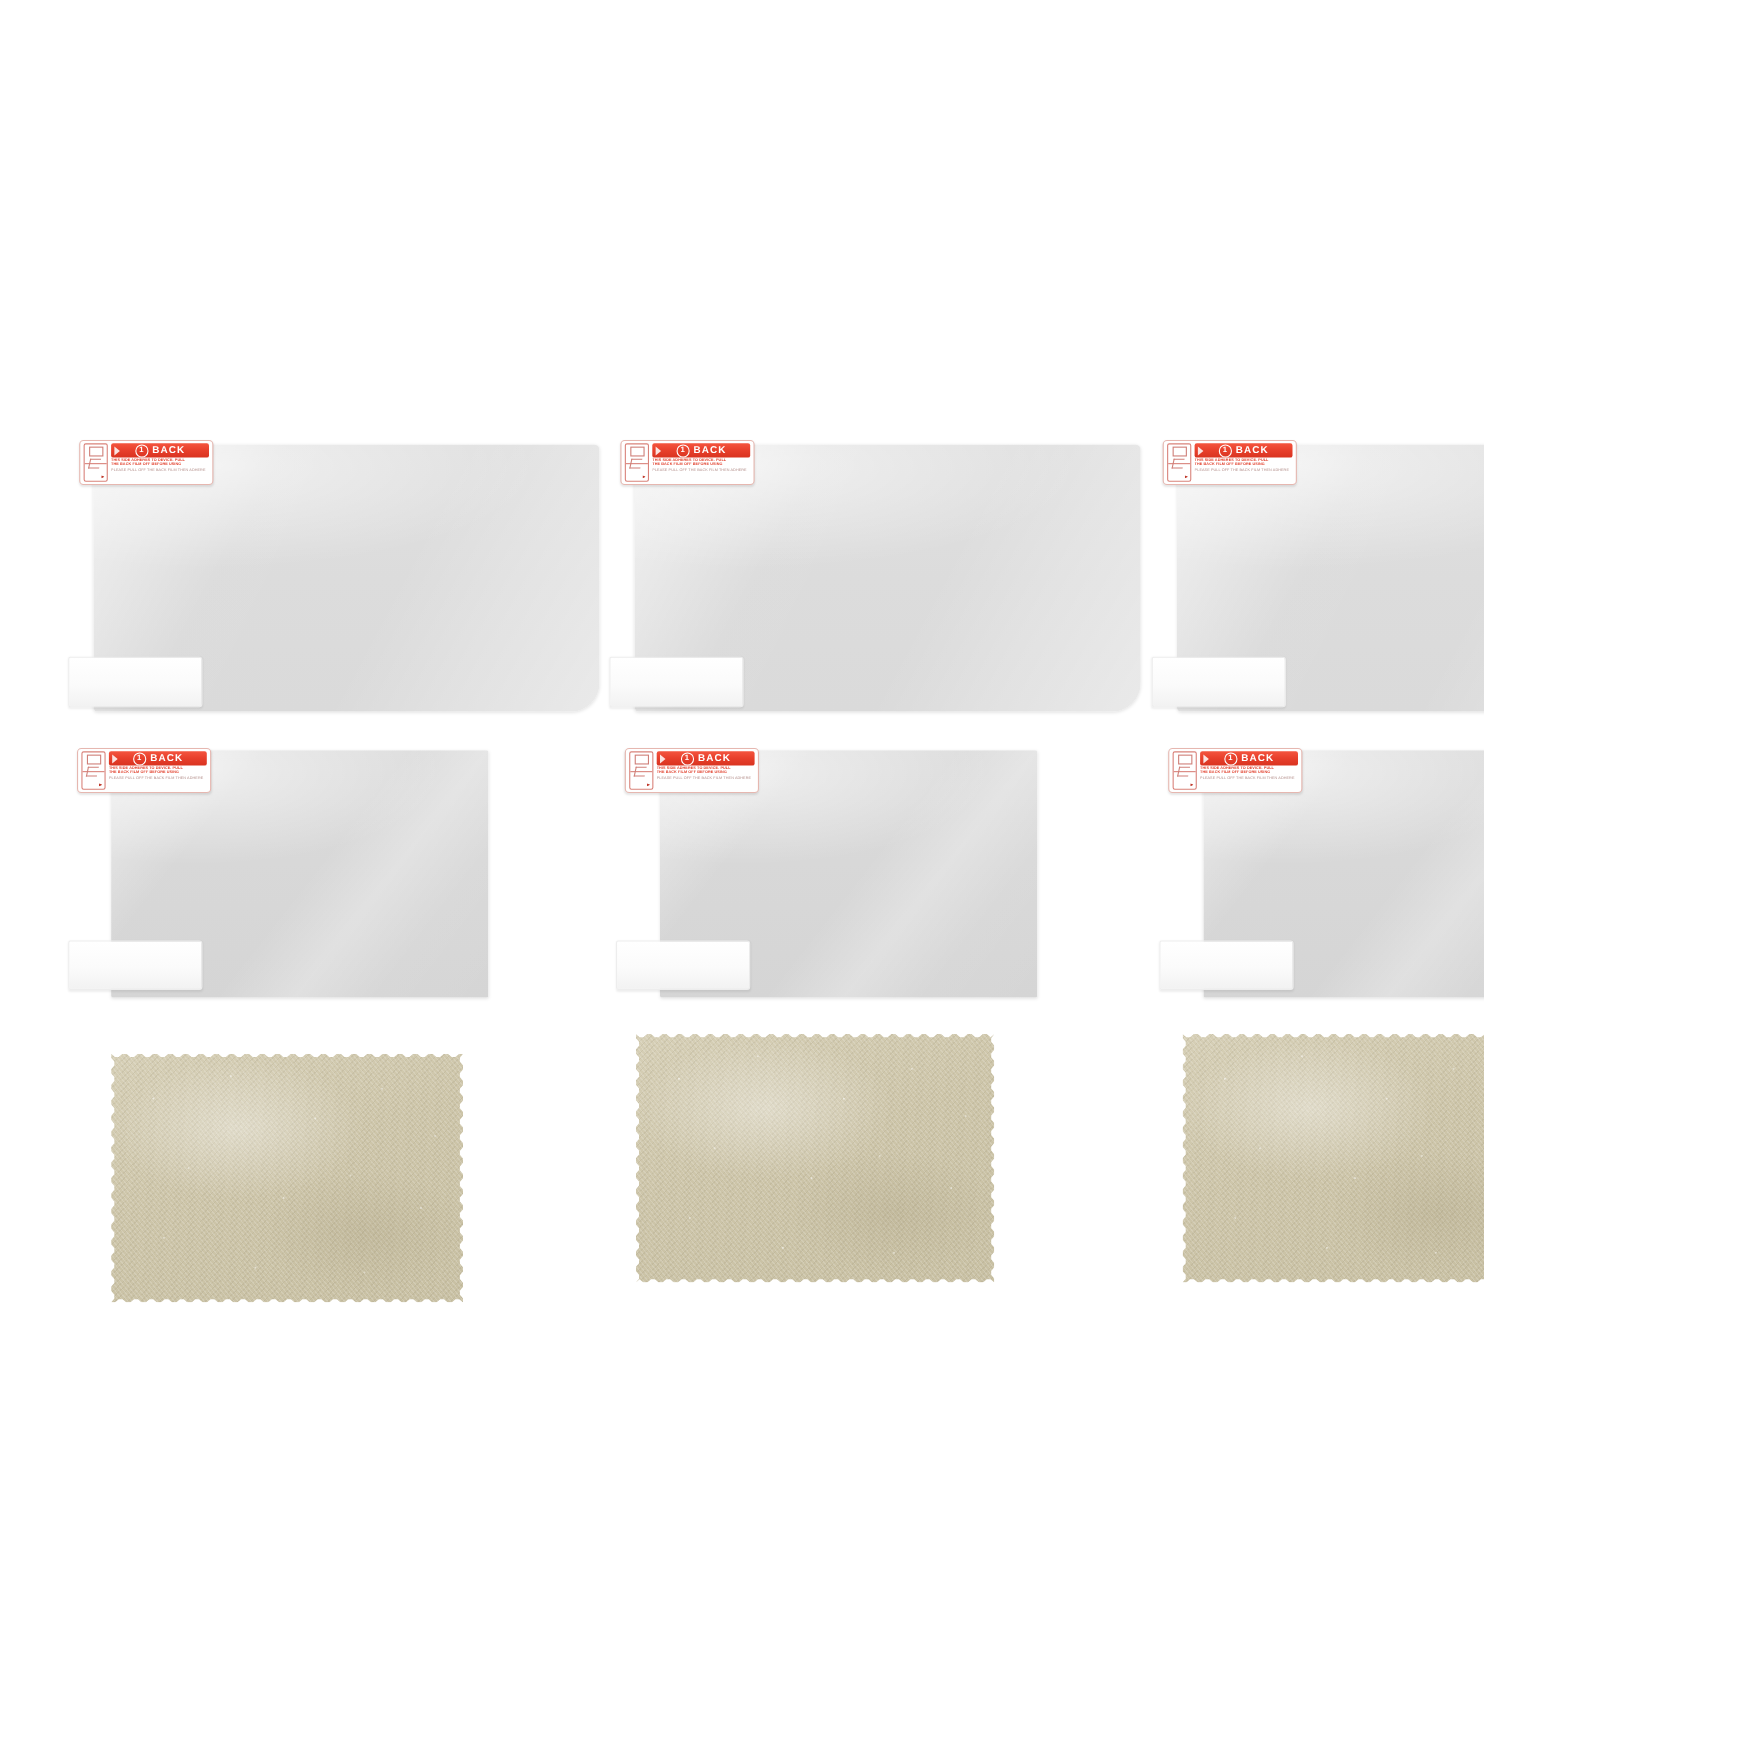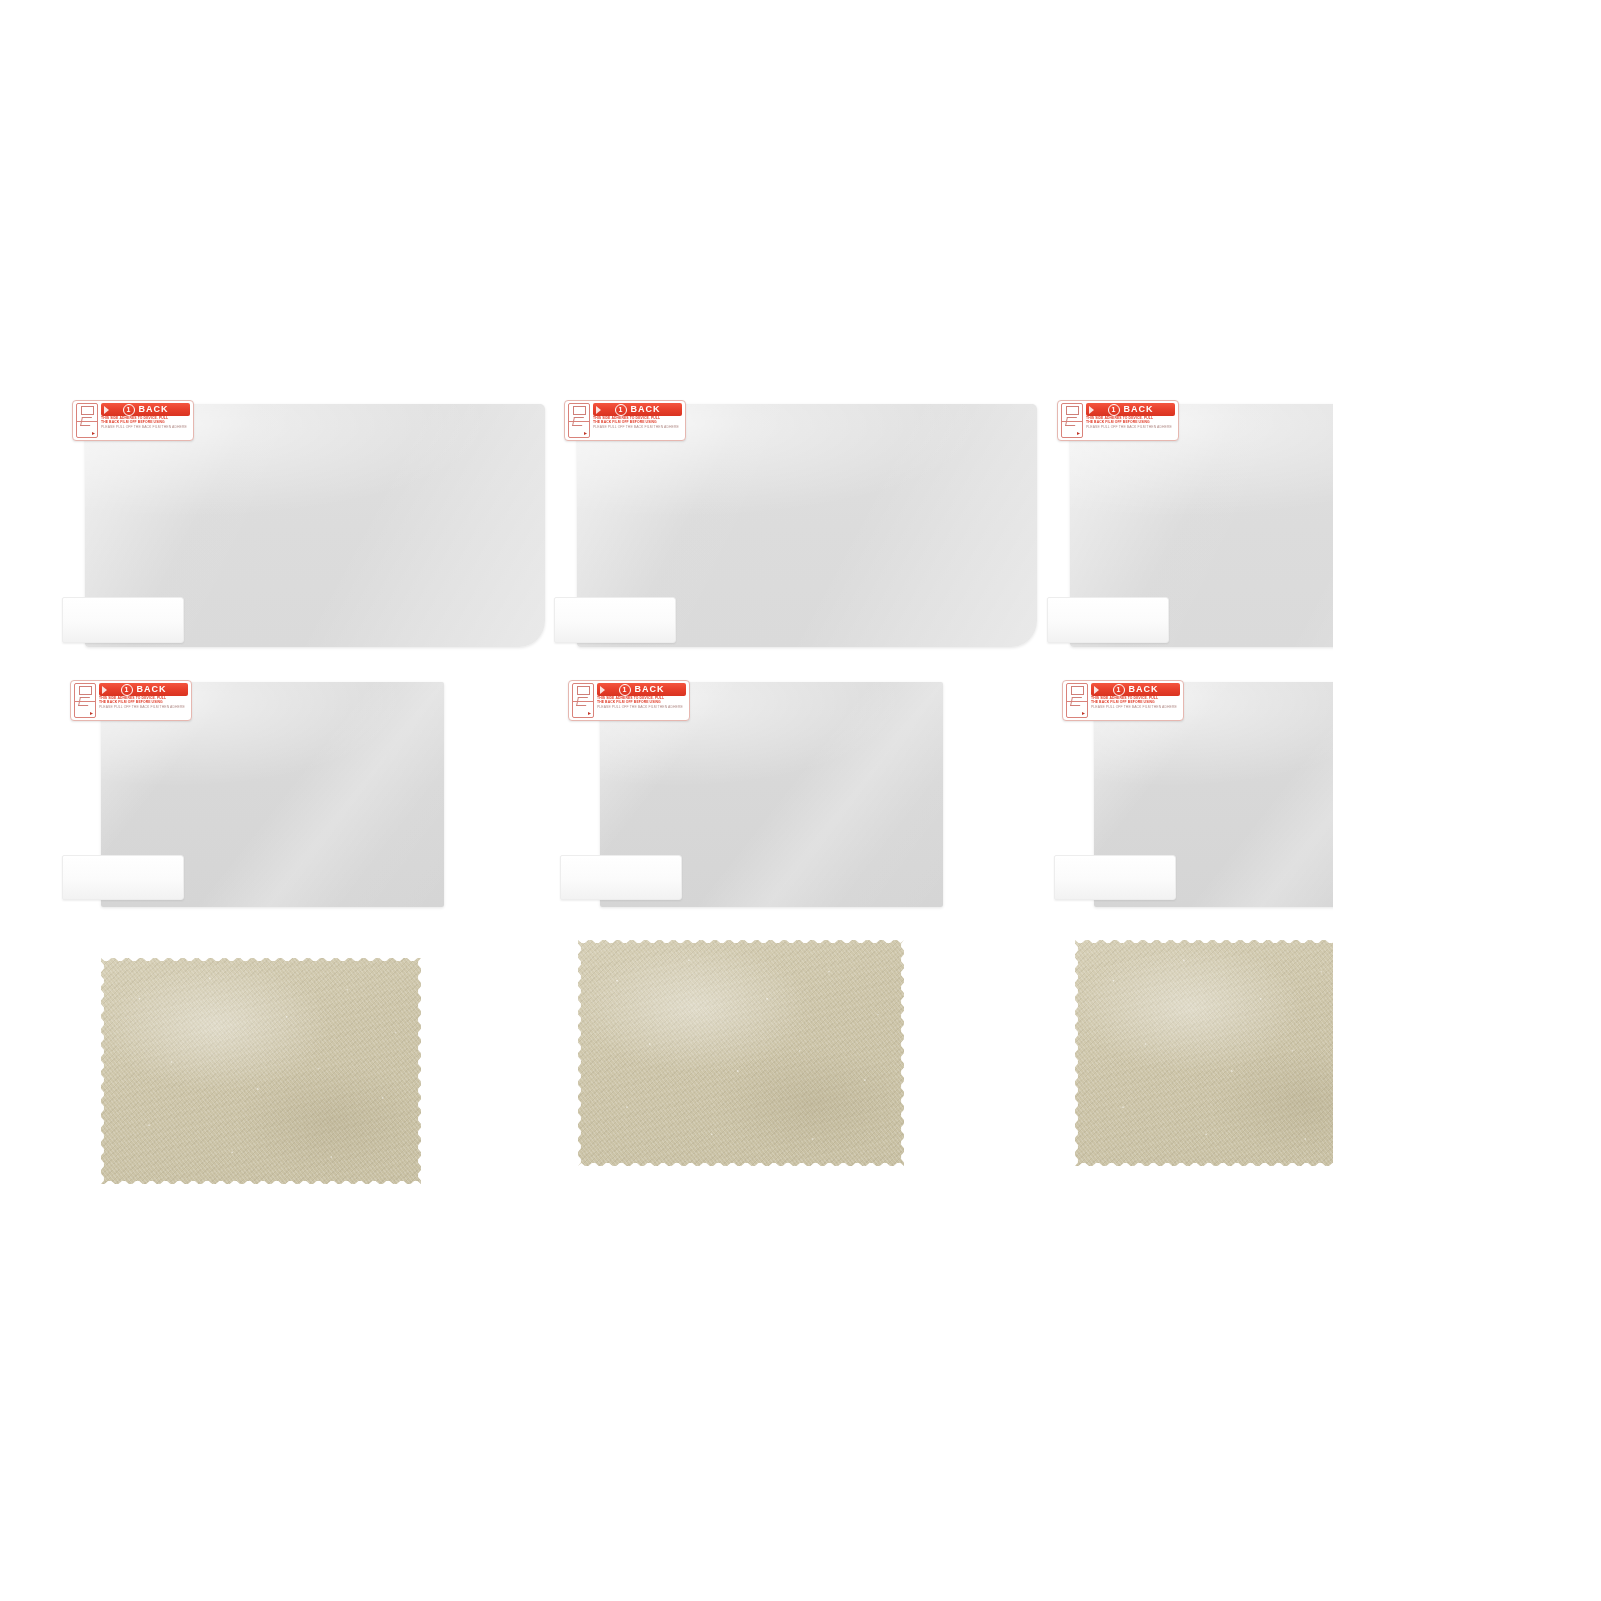--- a/index.html
+++ b/index.html
@@ -9,20 +9,21 @@
   }
   body {
     font-family: "Liberation Sans", sans-serif;
   }
   #stage {
     position: relative;
     width: 1333px;
     height: 1601px;
     background: #ffffff;
     overflow: hidden;
+    padding-left: 16px;
   }
 
   
   .protector {
     position: absolute;
     box-sizing: border-box;
   }
   .prot-body {
     position: absolute;
     inset: 0;

